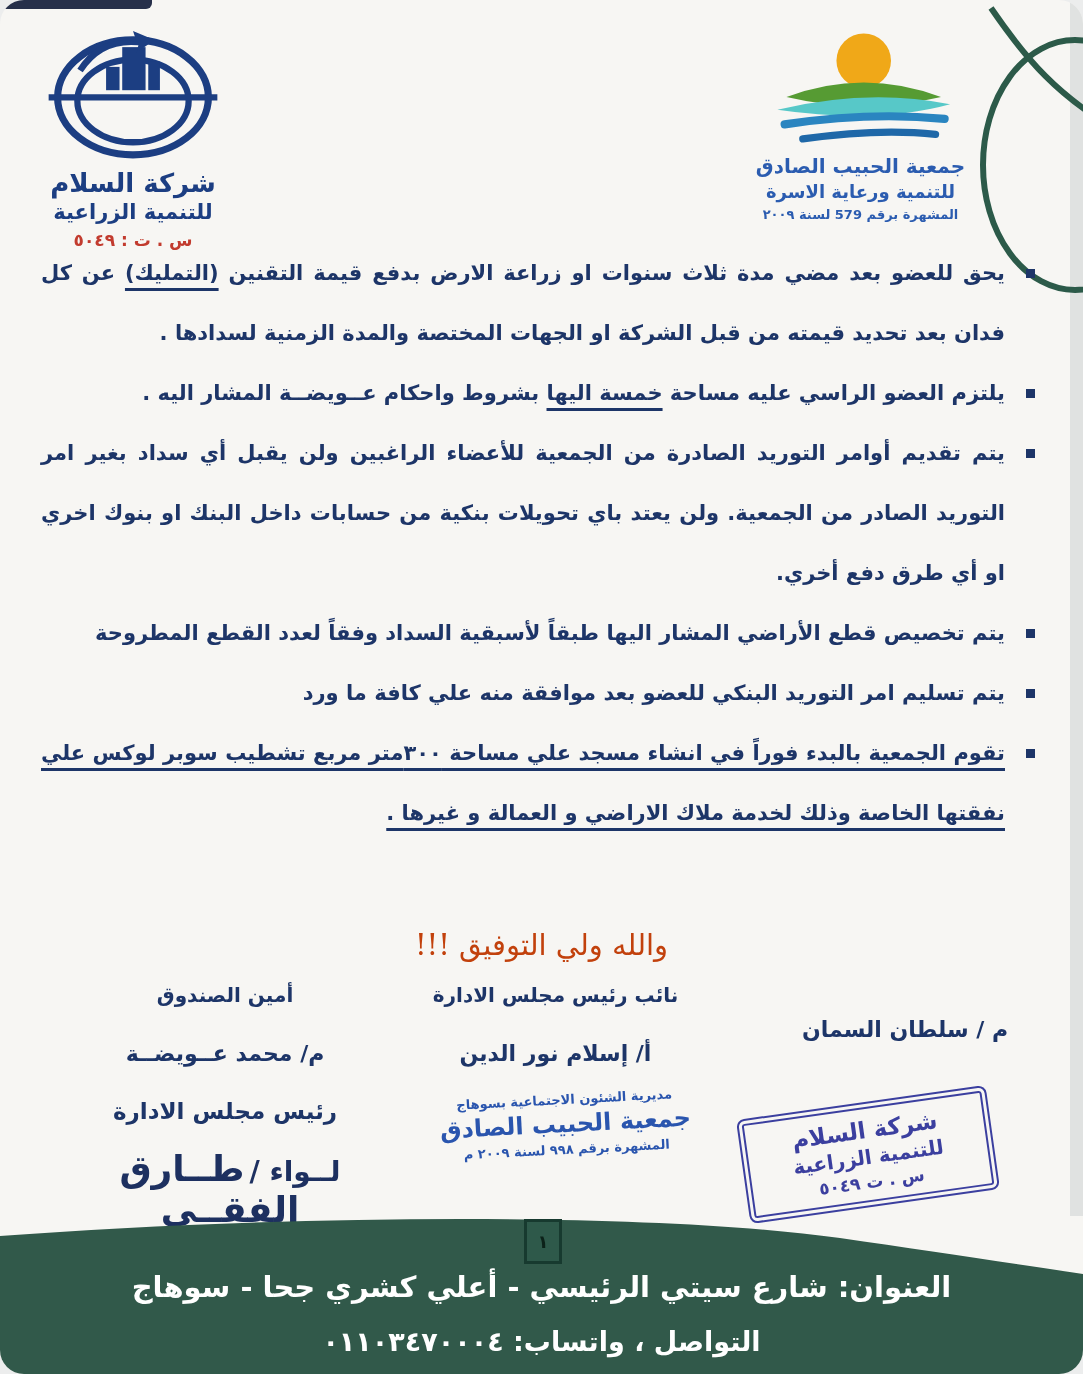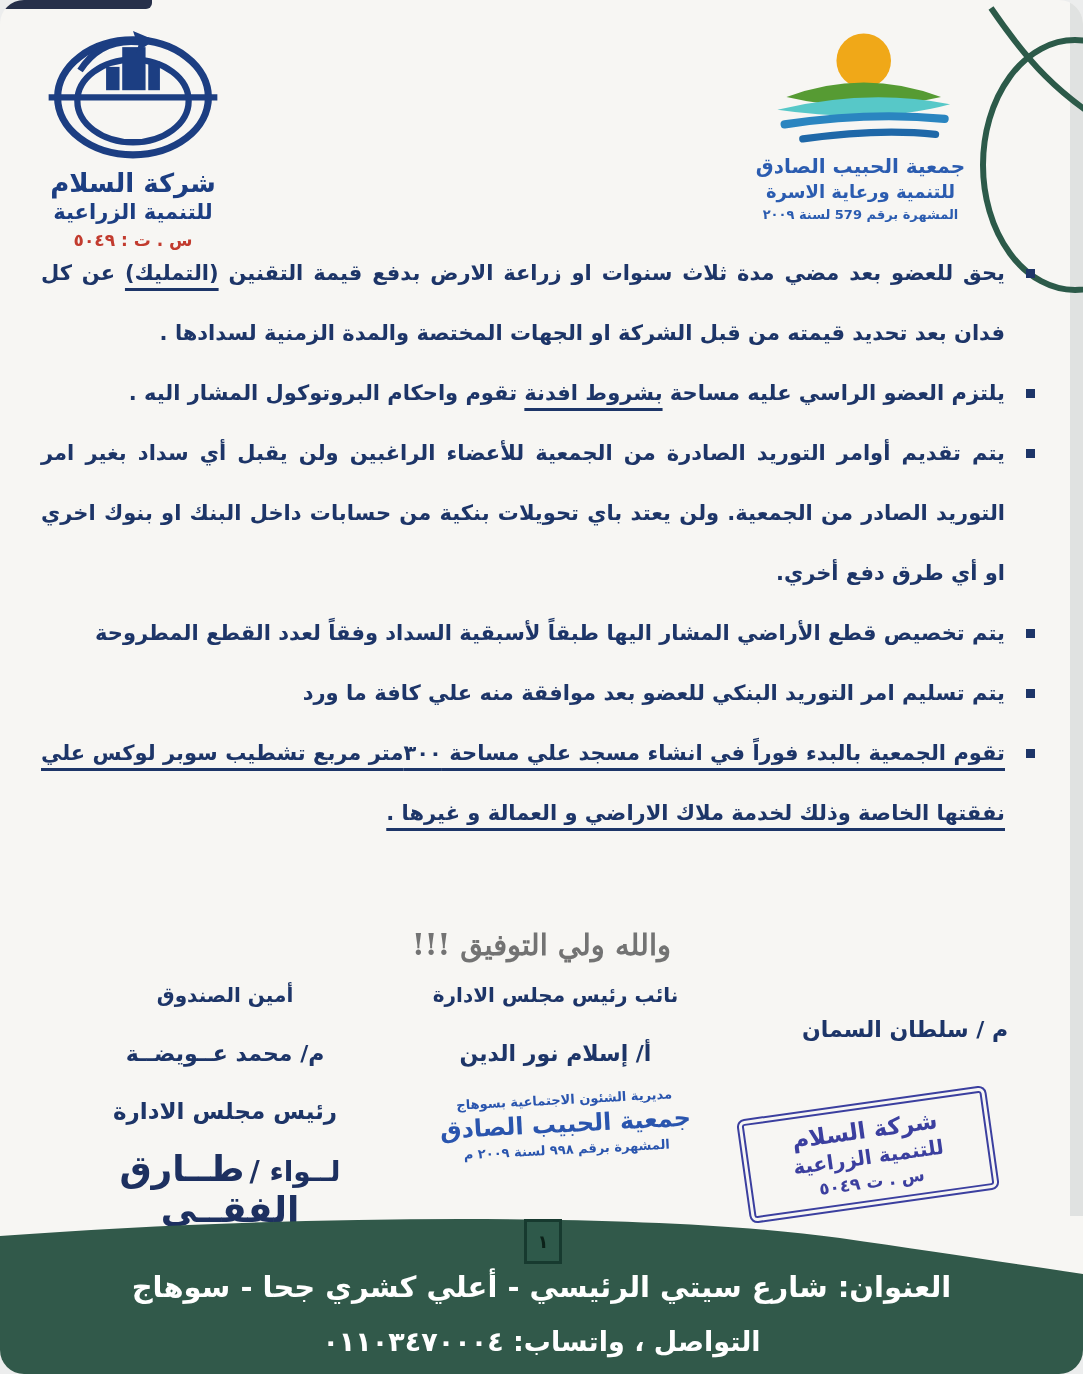--- a/index.html
+++ b/index.html
@@ -44,21 +44,21 @@
   }
   .bullets li .marker {
     position:absolute; right:6px; top:26px; width:9px; height:9px; background:#1d3568;
   }
   .u { text-decoration:underline; text-decoration-thickness:2.5px; text-underline-offset:8px; }
 
   
   .closing {
     position:absolute; top:928px; left:0; width:100%; text-align:center;
     font-family:"DejaVu Serif", serif;
-    font-size:29px; font-weight:bold; color:#737373;
+    font-size:29px; font-weight:normal; color:#c2410c;
   }
 
   
   .sig { position:absolute; top:983px; text-align:center; color:#1d3568; }
   .sig .title { font-size:20px; font-weight:bold; }
   .sig .name  { font-size:22px; font-weight:bold; margin-top:34px; }
   .sig-secretary { left:755px; width:300px; }
   .sig-vice      { left:398px; width:315px; }
   .sig-treasurer { left:65px;  width:320px; }
   .sig-treasurer .title2 { font-size:23px; font-weight:bold; margin-top:32px; }
@@ -140,21 +140,21 @@
     <div class="reg">المشهرة برقم 579 لسنة ٢٠٠٩</div>
   </div>
 
   <ul class="bullets">
     <li>
       <span class="marker"></span>
       <span>يحق للعضو بعد مضي مدة ثلاث سنوات او زراعة الارض بدفع قيمة التقنين </span><span class="u">(التمليك)</span><span> عن كل فدان بعد تحديد قيمته من قبل الشركة او الجهات المختصة والمدة الزمنية لسدادها .</span>
     </li>
     <li>
       <span class="marker"></span>
-      <span>يلتزم العضو الراسي عليه مساحة </span><span class="u">بشروط افدنة</span><span> تقوم واحكام البروتوكول المشار اليه .</span>
+      <span>يلتزم العضو الراسي عليه مساحة </span><span class="u">خمسة اليها</span><span> بشروط واحكام عــويضــة المشار اليه .</span>
     </li>
     <li>
       <span class="marker"></span>
       <span>يتم تقديم أوامر التوريد الصادرة من الجمعية للأعضاء الراغبين ولن يقبل أي سداد بغير امر التوريد الصادر من الجمعية. ولن يعتد باي تحويلات بنكية من حسابات داخل البنك او بنوك اخري او أي طرق دفع أخري.</span><span class="u"></span><span></span>
     </li>
     <li>
       <span class="marker"></span>
       <span>يتم تخصيص قطع الأراضي المشار اليها طبقاً لأسبقية السداد وفقاً لعدد القطع المطروحة</span><span class="u"></span><span></span>
     </li>
     <li>

